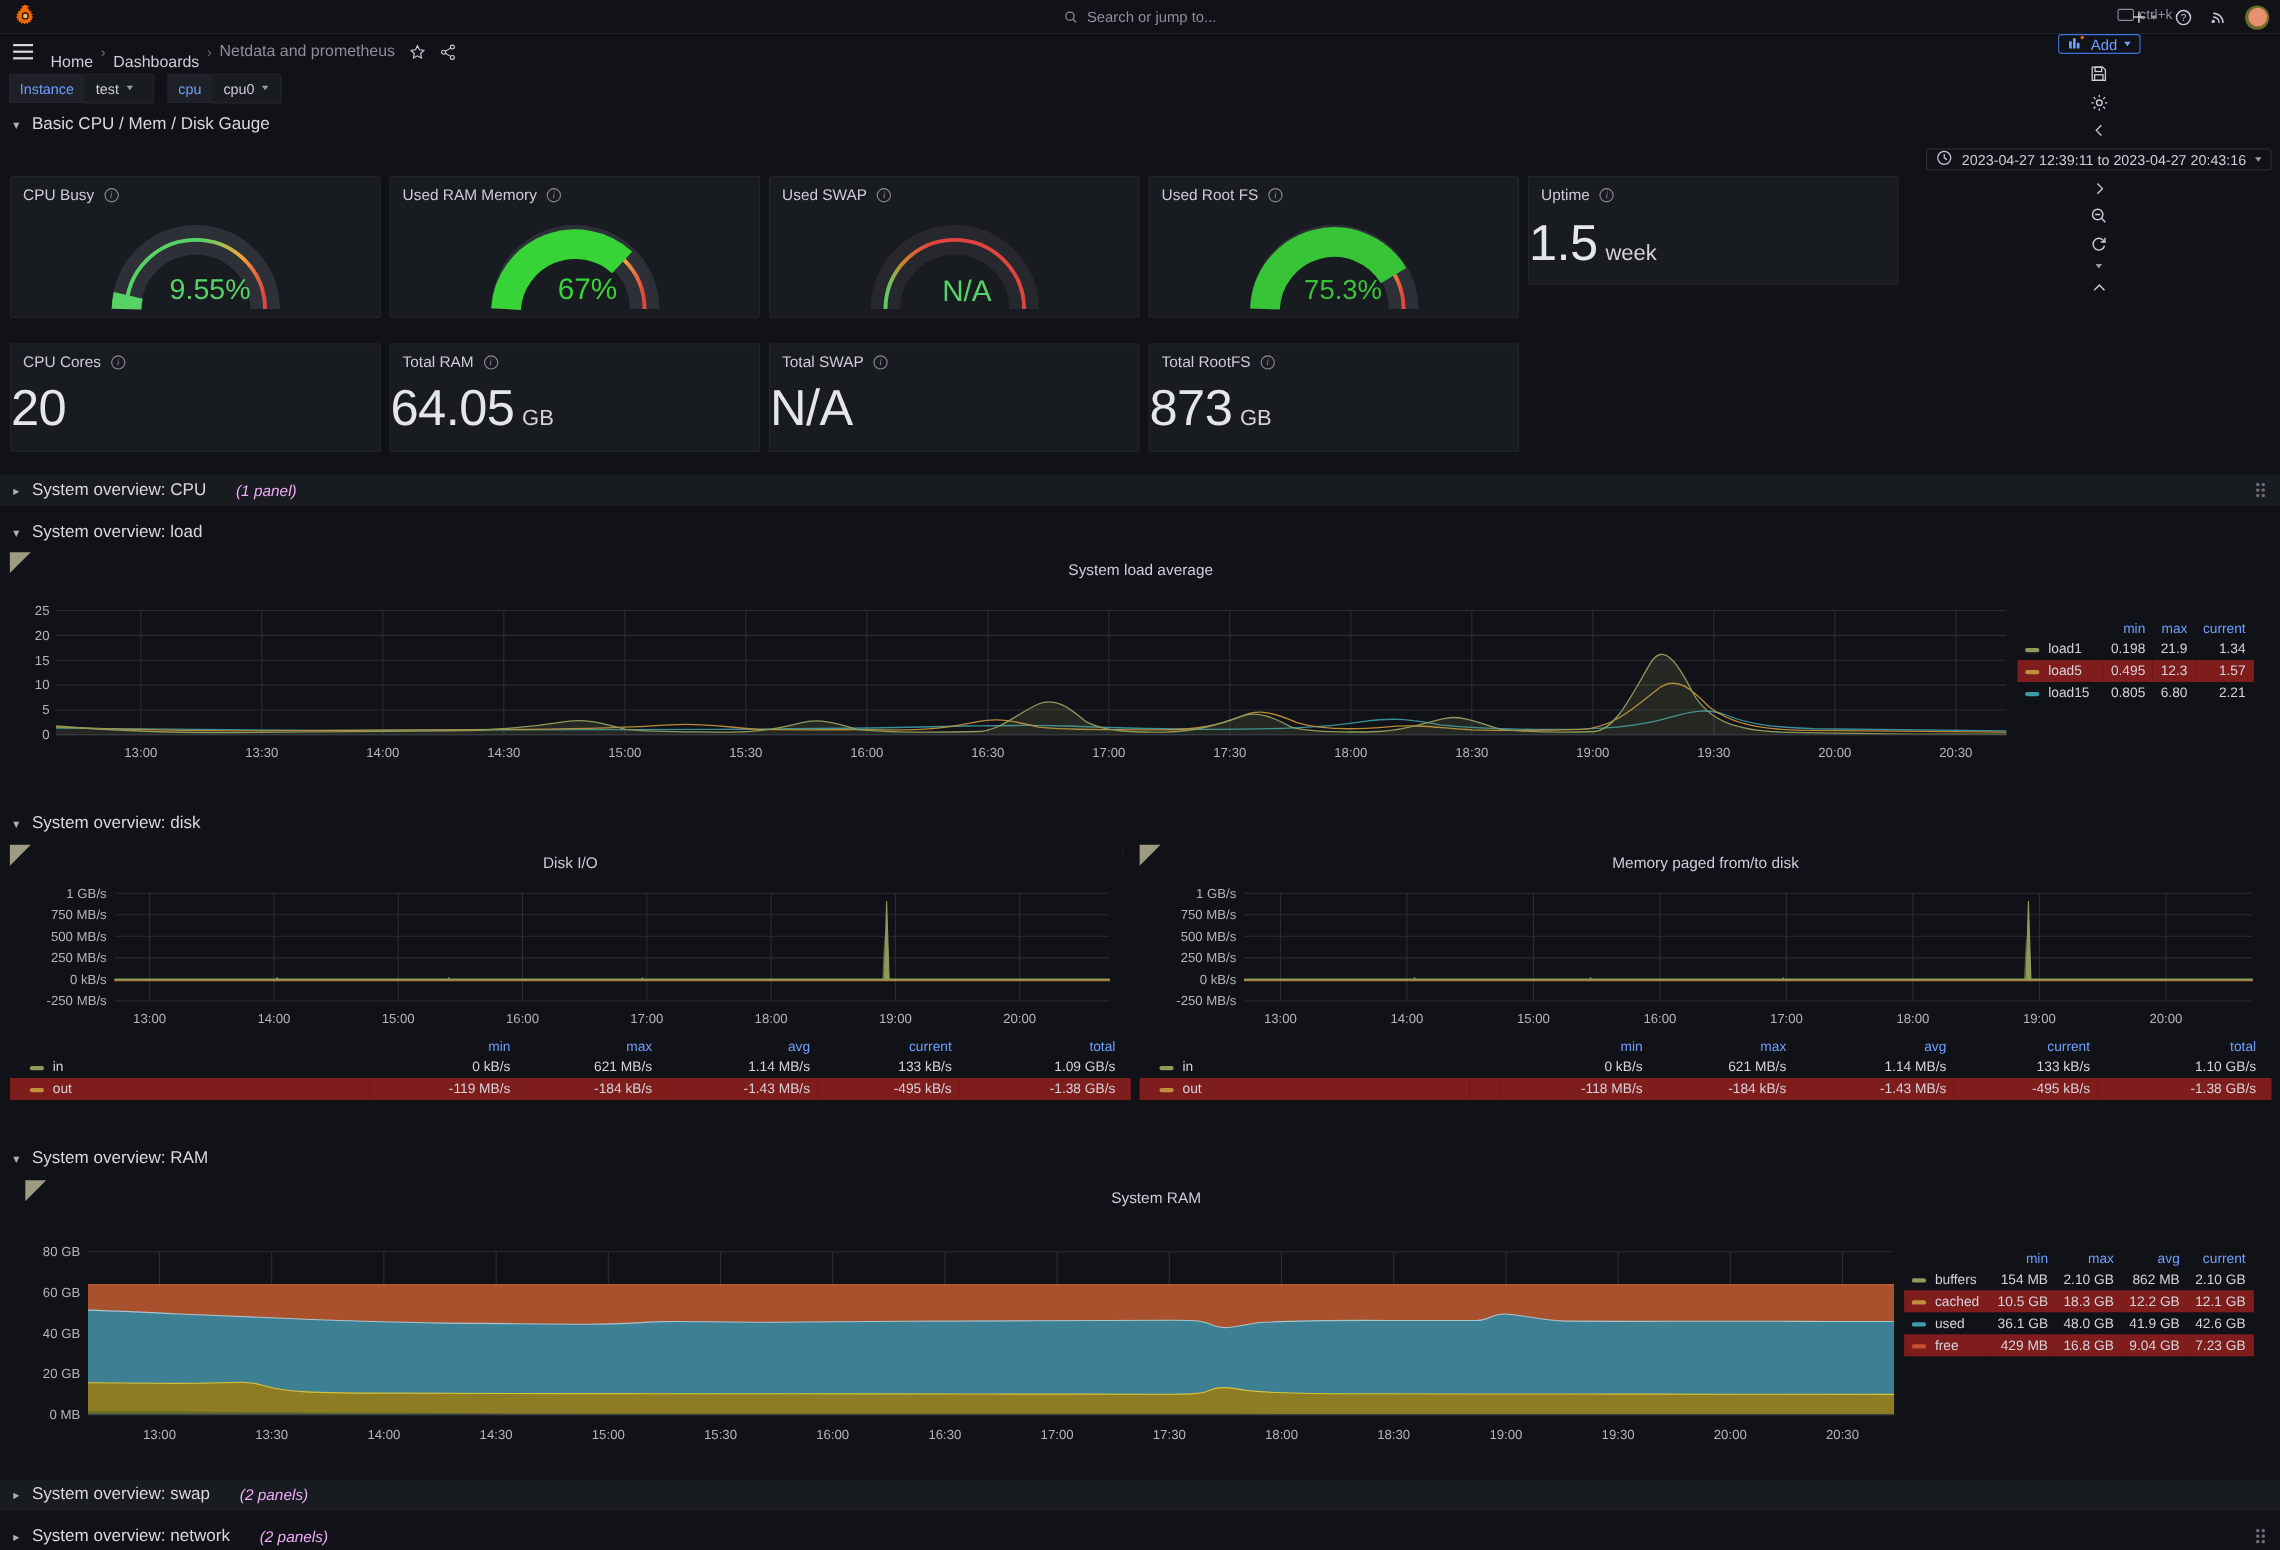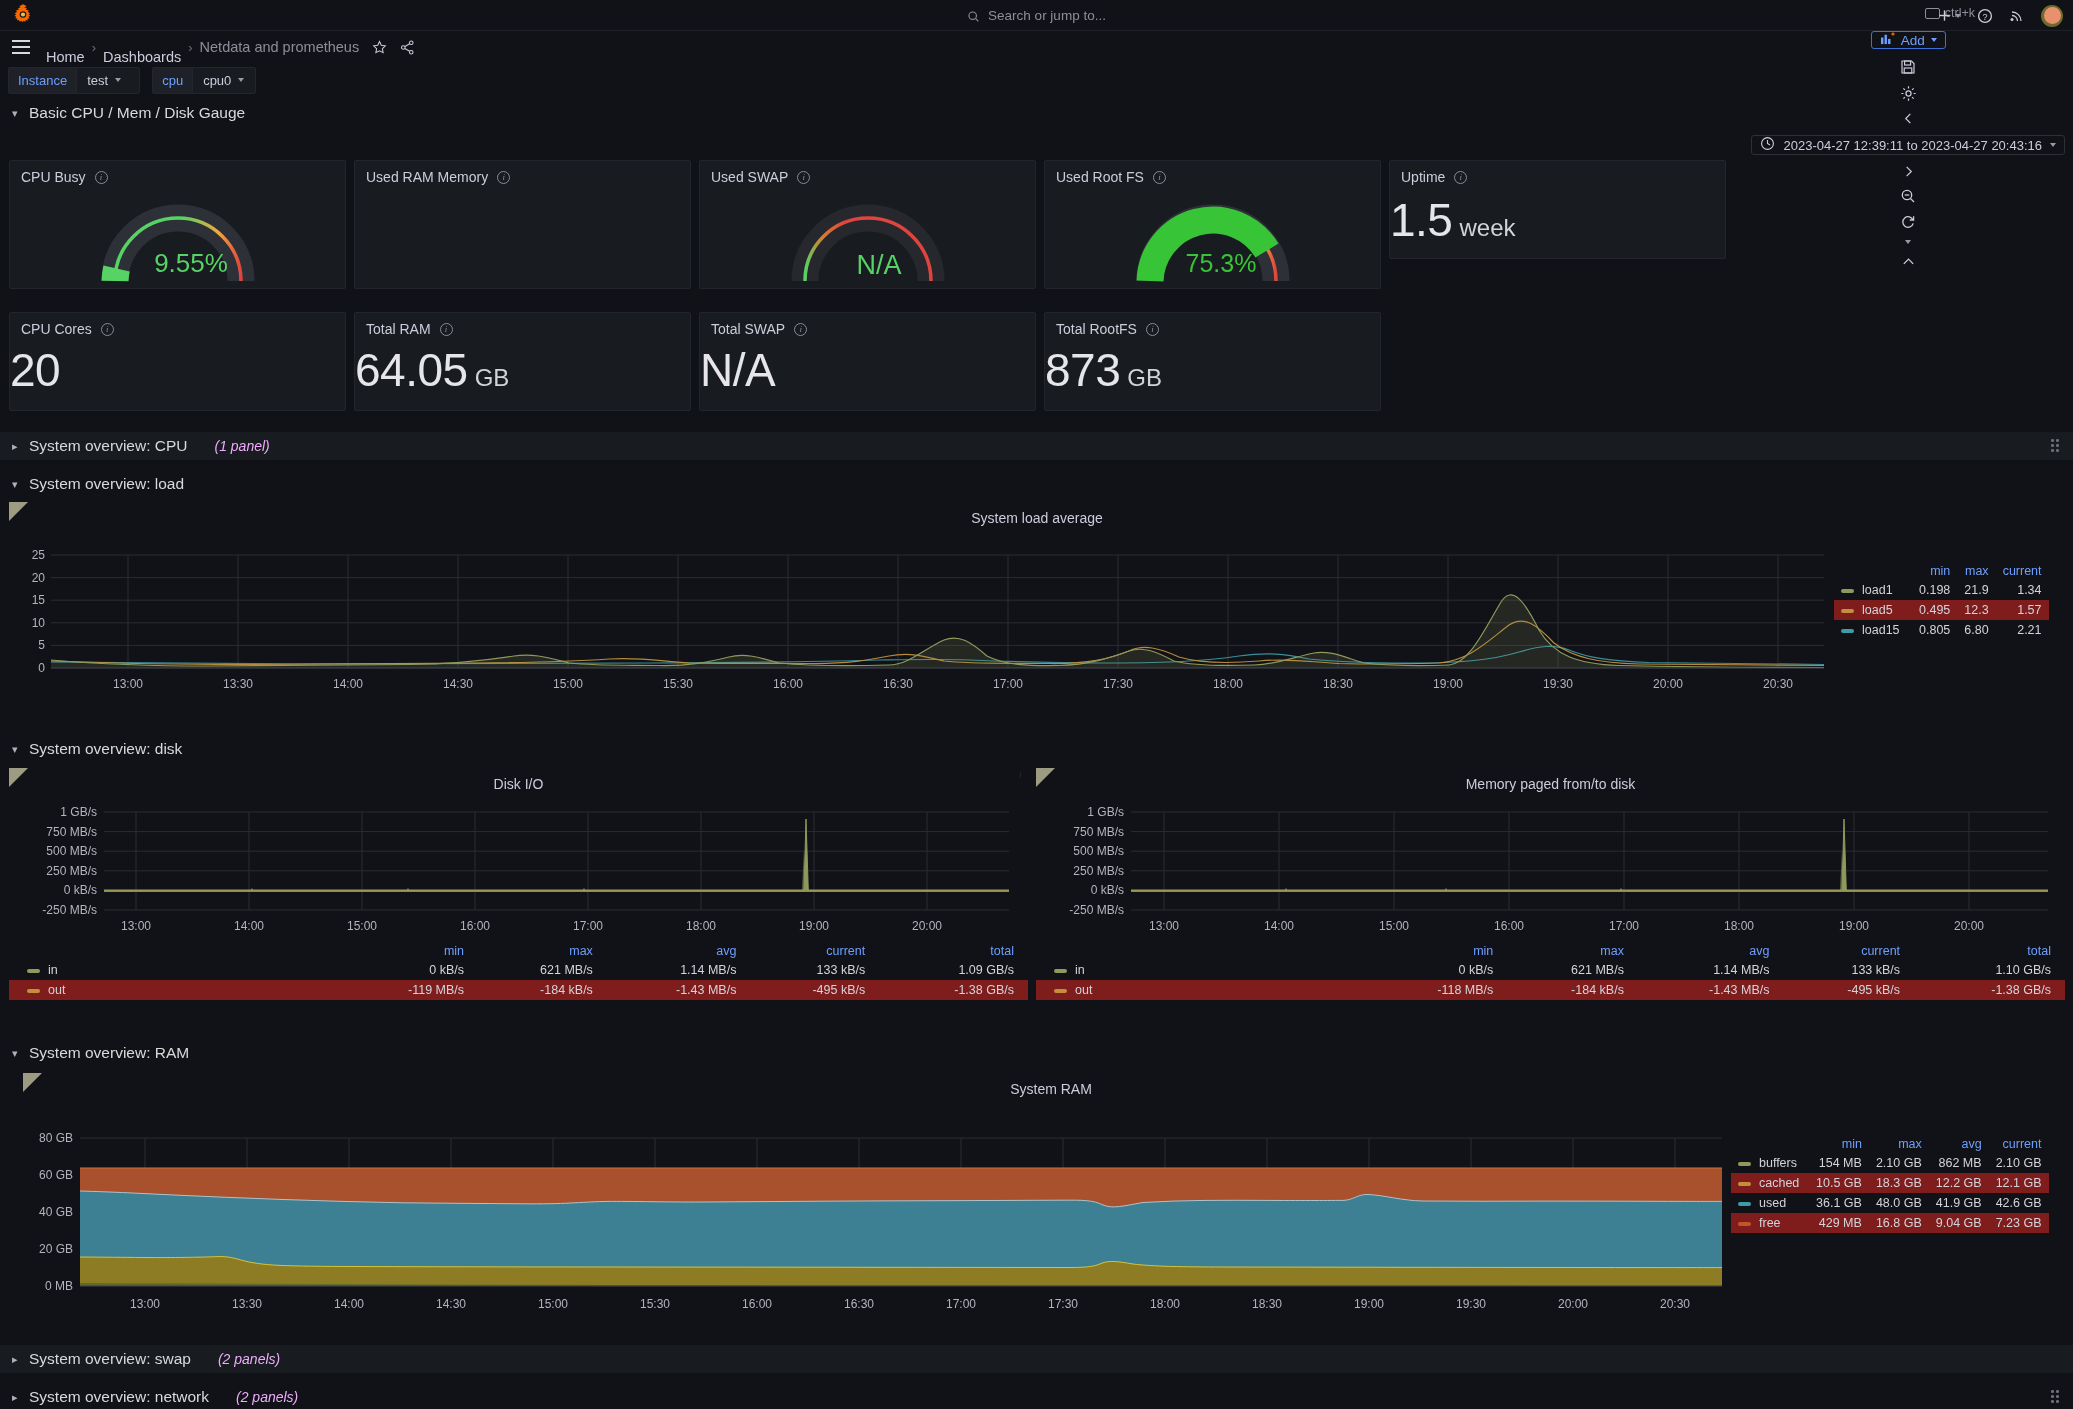--- a/index.html
+++ b/index.html
@@ -100,21 +100,21 @@
   
   .panel { background: #181b1f; border: 1px solid #22252b; border-radius: 2px; position: relative; }
   .panel-title { font-size: 14px; color: #ccccdc; display: flex; align-items: center; gap: 9px; padding: 8px 0 0 11px; }
   .info-i {
     width: 13px; height: 13px; border-radius: 50%; border: 1px solid #8a8a96;
     color: #8a8a96; font-size: 9px; display: flex; align-items: center; justify-content: center;
     font-style: italic; font-family: "Liberation Serif", serif;
   }
   .bigstat { display: flex; align-items: baseline; justify-content: flex-start; }
   .bigstat .v { font-size: 46px; color: #e6e6ea; font-weight: 400; letter-spacing: -0.5px; }
-  .bigstat .u { font-size: 24px; color: #d3d3da; margin-left: 7px; }
+  .bigstat .u { font-size: 20px; color: #d3d3da; margin-left: 7px; }
   .gauge-wrap { display:flex; align-items:center; justify-content:center; }
 
   
   .tspanel { position: relative; background: #111217; }
   .tstitle { text-align: center; font-size: 14px; color: #ccccdc; padding-top: 8px; }
   .corner-flag {
     position: absolute; left: 0; top: 0; width: 0; height: 0;
     border-top: 19px solid #9e9b83; border-right: 19px solid transparent;
   }
   .corner-flag span {
@@ -329,20 +329,36 @@
           <path d="M32 100 A63 63 0 0 1 33.6 87.5" fill="none" stroke="#56d364" stroke-width="27"></path>
           <text x="108" y="91" font-size="26" fill="#56d364" font-family="Liberation Sans" text-anchor="middle">9.55%</text>
         </svg>
       </div>
     </div>
 
     <div class="panel" style="position:absolute;left:345px;top:0;width:337px;height:129px">
       <div class="panel-title">
         <span>Used RAM Memory</span>
         <span class="info-i">i</span>
+      </div>
+      <div class="gauge-wrap" style="margin-top:-4px">
+        <svg width="190" height="105" viewBox="0 0 190 105">
+          <path d="M32 100 A63 63 0 0 1 158 100" fill="none" stroke="#2e3038" stroke-width="27"></path>
+          <path d="M32 100 A63 63 0 0 1 158 100" fill="none" stroke="url(#g2)" stroke-width="3.5"></path>
+          <defs>
+              <linearGradient id="g2" x1="0" y1="1" x2="1" y2="1">
+            <stop offset="0" stop-color="#37d337"></stop>
+                <stop offset="0.6" stop-color="#37d337"></stop>
+            <stop offset="0.85" stop-color="#f2a93b"></stop>
+                <stop offset="1" stop-color="#e0443e"></stop>
+          </linearGradient>
+            </defs>
+          <path d="M32 100 A63 63 0 0 1 137.6 57.6" fill="none" stroke="#37d337" stroke-width="27"></path>
+          <text x="106" y="91" font-size="27" fill="#37d337" font-family="Liberation Sans" text-anchor="middle">67%</text>
+        </svg>
       </div>
     </div>
 
     <div class="panel" style="position:absolute;left:690px;top:0;width:337px;height:129px">
       <div class="panel-title">
         <span>Used SWAP</span>
         <span class="info-i">i</span>
       </div>
       <div class="gauge-wrap" style="margin-top:-4px">
         <svg width="190" height="105" viewBox="0 0 190 105">

